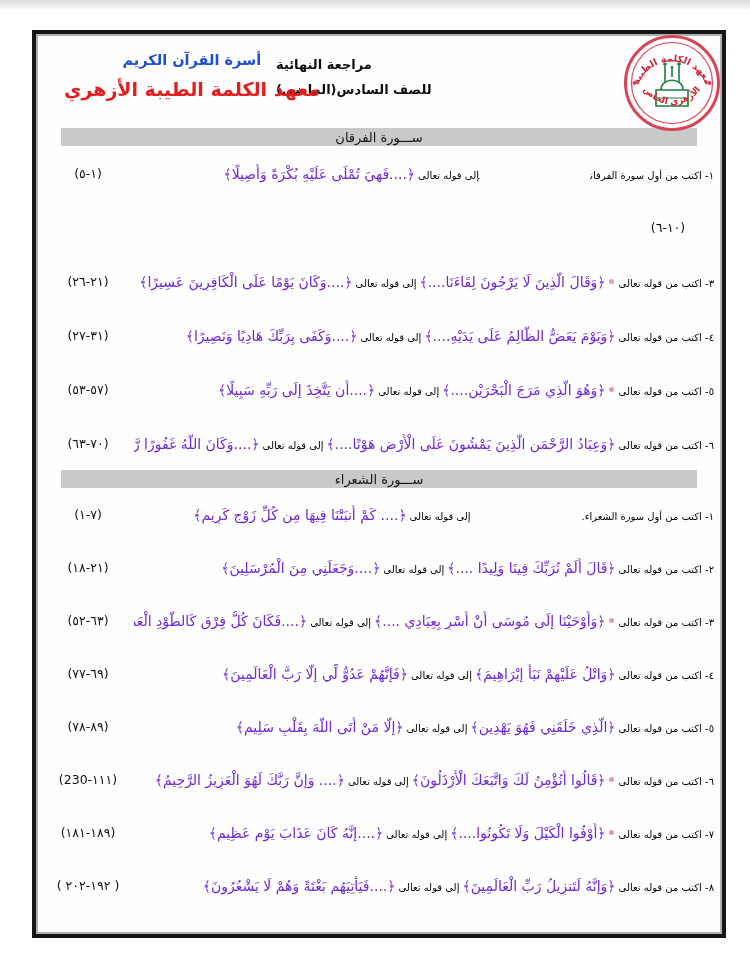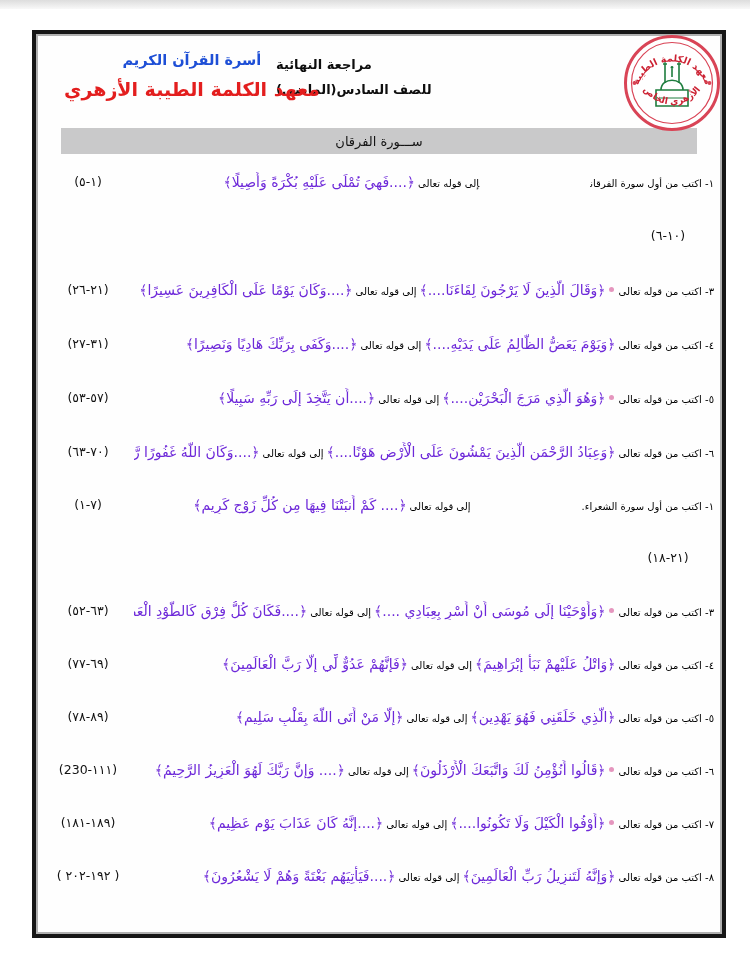--- a/index.html
+++ b/index.html
@@ -24,21 +24,21 @@
   .org-blue{color:#1e4fd6;font-weight:bold;font-size:14.5px;letter-spacing:0;}
   .org-red{color:#e31e1e;font-weight:bold;font-size:19px;margin-top:10px;}
   .title-block{
     position:absolute;right:240px;left:240px;top:12px;text-align:left;
     font-weight:bold;color:#0e0e0e;font-size:13px;line-height:1;margin-top:12px;
   }
   .title-line2{margin-top:12px;}
   .logo-wrap{position:absolute;left:auto;right:0px;top:-1px;width:100px;height:100px;}
   
   .banner{
-    height:26px;margin:0 25px;background:#c9c9ca;color:#141414;
+    height:18px;margin:0 25px;background:#c9c9ca;color:#141414;
     display:flex;align-items:center;justify-content:center;
     font-size:13px;font-weight:normal;
   }
   
   .row{display:flex;align-items:center;height:54px;padding:0 8px 0 6px;}
   .sec1 .row{height:53px;}
   .content{flex:1 1 auto;min-width:0;white-space:nowrap;overflow:hidden;text-align:right;}
   .content span{margin-left:3px;}
   .lead{font-weight:normal;font-size:10px;color:#000;}
   .quran{font-size:14px;font-weight:normal;color:#6d28d9;}
@@ -122,26 +122,28 @@
             <div class="content"><span class="lead">٥- اكتب من قوله تعالى</span><span class="pink-dot"></span><span class="quran">﴿وَهُوَ الَّذِي مَرَجَ الْبَحْرَيْنِ....﴾</span><span class="lead">إلى قوله تعالى</span><span class="quran">﴿....أَن يَتَّخِذَ إِلَى رَبِّهِ سَبِيلًا﴾</span></div>
             <div class="range">(٥٧-٥٣)</div>
           </div>
           <div class="row">
             <div class="content"><span class="lead">٦- اكتب من قوله تعالى</span><span class="quran">﴿وَعِبَادُ الرَّحْمَنِ الَّذِينَ يَمْشُونَ عَلَى الْأَرْضِ هَوْنًا....﴾</span><span class="lead">إلى قوله تعالى</span><span class="quran">﴿....وَكَانَ اللَّهُ غَفُورًا رَّحِيمًا﴾</span></div>
             <div class="range">(٧٠-٦٣)</div>
           </div>
         </div>
       </section>
       <section class="sec sec1">
+        <div class="banner">ســـورة الشعراء</div>
         <div class="items">
           <div class="row">
             <div class="content"><span class="lead">١- اكتب من أول سورة الشعراء.</span><span class="lead gap-start">إلى قوله تعالى</span><span class="quran">﴿.... كَمْ أَنبَتْنَا فِيهَا مِن كُلِّ زَوْجٍ كَرِيمٍ﴾</span></div>
             <div class="range">(٧-١)</div>
           </div>
           <div class="row">
+            <div class="content"><span class="lead">٢- اكتب من قوله تعالى</span><span class="quran">﴿قَالَ أَلَمْ نُرَبِّكَ فِينَا وَلِيدًا ....﴾</span><span class="lead">إلى قوله تعالى</span><span class="quran">﴿....وَجَعَلَنِي مِنَ الْمُرْسَلِينَ﴾</span></div>
             <div class="range">(٢١-١٨)</div>
           </div>
           <div class="row">
             <div class="content"><span class="lead">٣- اكتب من قوله تعالى</span><span class="pink-dot"></span><span class="quran">﴿وَأَوْحَيْنَا إِلَى مُوسَى أَنْ أَسْرِ بِعِبَادِي ....﴾</span><span class="lead">إلى قوله تعالى</span><span class="quran">﴿....فَكَانَ كُلُّ فِرْقٍ كَالطَّوْدِ الْعَظِيمِ﴾</span></div>
             <div class="range">(٦٣-٥٢)</div>
           </div>
           <div class="row">
             <div class="content"><span class="lead">٤- اكتب من قوله تعالى</span><span class="quran">﴿وَاتْلُ عَلَيْهِمْ نَبَأَ إِبْرَاهِيمَ﴾</span><span class="lead">إلى قوله تعالى</span><span class="quran">﴿فَإِنَّهُمْ عَدُوٌّ لِّي إِلَّا رَبَّ الْعَالَمِينَ﴾</span></div>
             <div class="range">(٦٩-٧٧)</div>
           </div>

